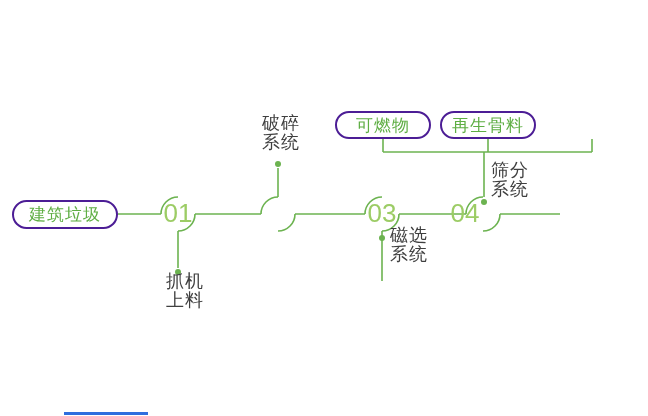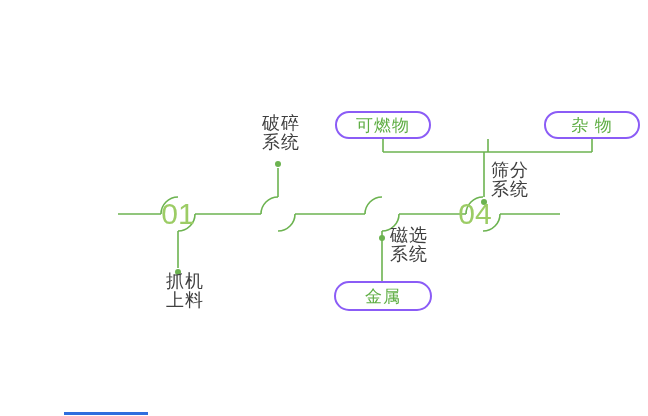--- a/index.html
+++ b/index.html
@@ -4,28 +4,28 @@
 <style>
   html,body{margin:0;padding:0;}
   body{
     width:648px;height:416px;position:relative;background:#ffffff;
     font-family:"Liberation Sans","DejaVu Sans",sans-serif;overflow:hidden;
   }
   .stage{position:absolute;inset:0;}
   svg.wires{position:absolute;left:0;top:0;}
   .pill{
     position:absolute;box-sizing:border-box;
-    border:2px solid #8b5cf6;border-radius:16px;background:#ffffff;
+    border:2px solid #4c1d95;border-radius:16px;background:#ffffff;
     color:#5fae44;font-size:17px;letter-spacing:1px;
     display:flex;align-items:center;justify-content:center;
     white-space:nowrap;
   }
   .num{
     position:absolute;width:54px;top:196px;text-align:center;
-    font-size:30px;line-height:35px;color:#9ccc65;font-weight:400;
+    font-size:26px;line-height:35px;color:#9ccc65;font-weight:400;
   }
   .label{
     position:absolute;font-size:18px;line-height:19px;color:#3f3f3f;
     white-space:pre-line;letter-spacing:1px;
   }
   .blue-line{position:absolute;left:64px;top:412px;width:84px;height:3px;background:#2f6ede;}
 </style>
 </head>
 <body>
 
@@ -60,38 +60,39 @@
       <path d="M383 152 H592"></path>
     </g>
     <g fill="#6cb350" stroke="none">
       <circle cx="178" cy="272" r="3"></circle>
       <circle cx="278" cy="164" r="3"></circle>
       <circle cx="382" cy="238" r="3"></circle>
       <circle cx="484" cy="202" r="3"></circle>
     </g>
   </svg>
 
+  <div class="pill" style="left:12px;top:200px;width:106px;height:29px;">
+    <span>建筑垃圾</span>
+  </div>
 
   <div class="num" style="left:151px;">01</div>
-  <div class="num" style="left:448px;">04</div>
+  <div class="num" style="left:355px;">03</div>
+  <div class="num" style="left:438px;">04</div>
 
   <div class="label" style="left:166px;top:272px;">抓机
 上料</div>
   <div class="label" style="left:262px;top:114px;">破碎
 系统</div>
   <div class="label" style="left:390px;top:226px;">磁选
 系统</div>
   <div class="label" style="left:491px;top:161px;text-align:right;">筛分
 系统</div>
 
   <div class="pill" style="left:335px;top:111px;width:96px;height:28px;">
     <span>可燃物</span>
   </div>
-  <div class="pill" style="left:544px;top:111px;width:96px;height:28px;">
-    <span>杂 物</span>
-  </div>
-  <div class="pill" style="left:334px;top:281px;width:98px;height:30px;">
-    <span>金属</span>
+  <div class="pill" style="left:440px;top:111px;width:96px;height:28px;">
+    <span>再生骨料</span>
   </div>
 
   <div class="blue-line"></div>
 
 </div>
 
 </body></html>

